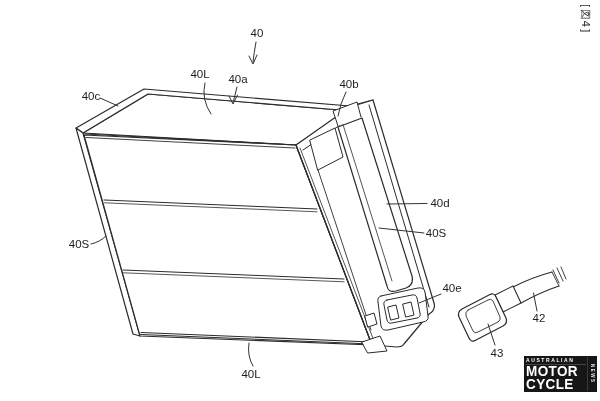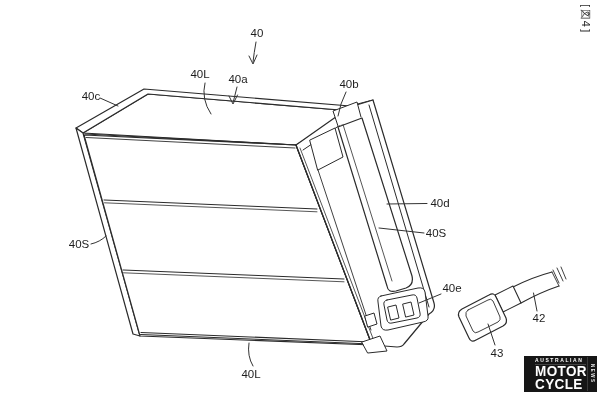--- a/index.html
+++ b/index.html
@@ -32,21 +32,21 @@
   .logo{
     position:absolute;
     left:524px;top:356px;
     width:73px;height:36px;
     background:#161616;
     color:#ffffff;
     display:flex;
     box-sizing:border-box;
     padding:1px 1px 1px 2px;
   }
-  .logo-main{flex:1;display:flex;flex-direction:column;overflow:hidden;margin-left:9px;}
+  .logo-main{flex:1;display:flex;flex-direction:column;overflow:hidden;}
   .logo-top{
     font-size:5px;font-weight:bold;letter-spacing:1.6px;
     line-height:6px;white-space:nowrap;
     border-bottom:1px solid #444;
     padding-bottom:1px;
   }
   .logo-word{
     font-size:13.5px;font-weight:800;line-height:13px;
     letter-spacing:0.4px;white-space:nowrap;
     transform:scaleY(1.05);

